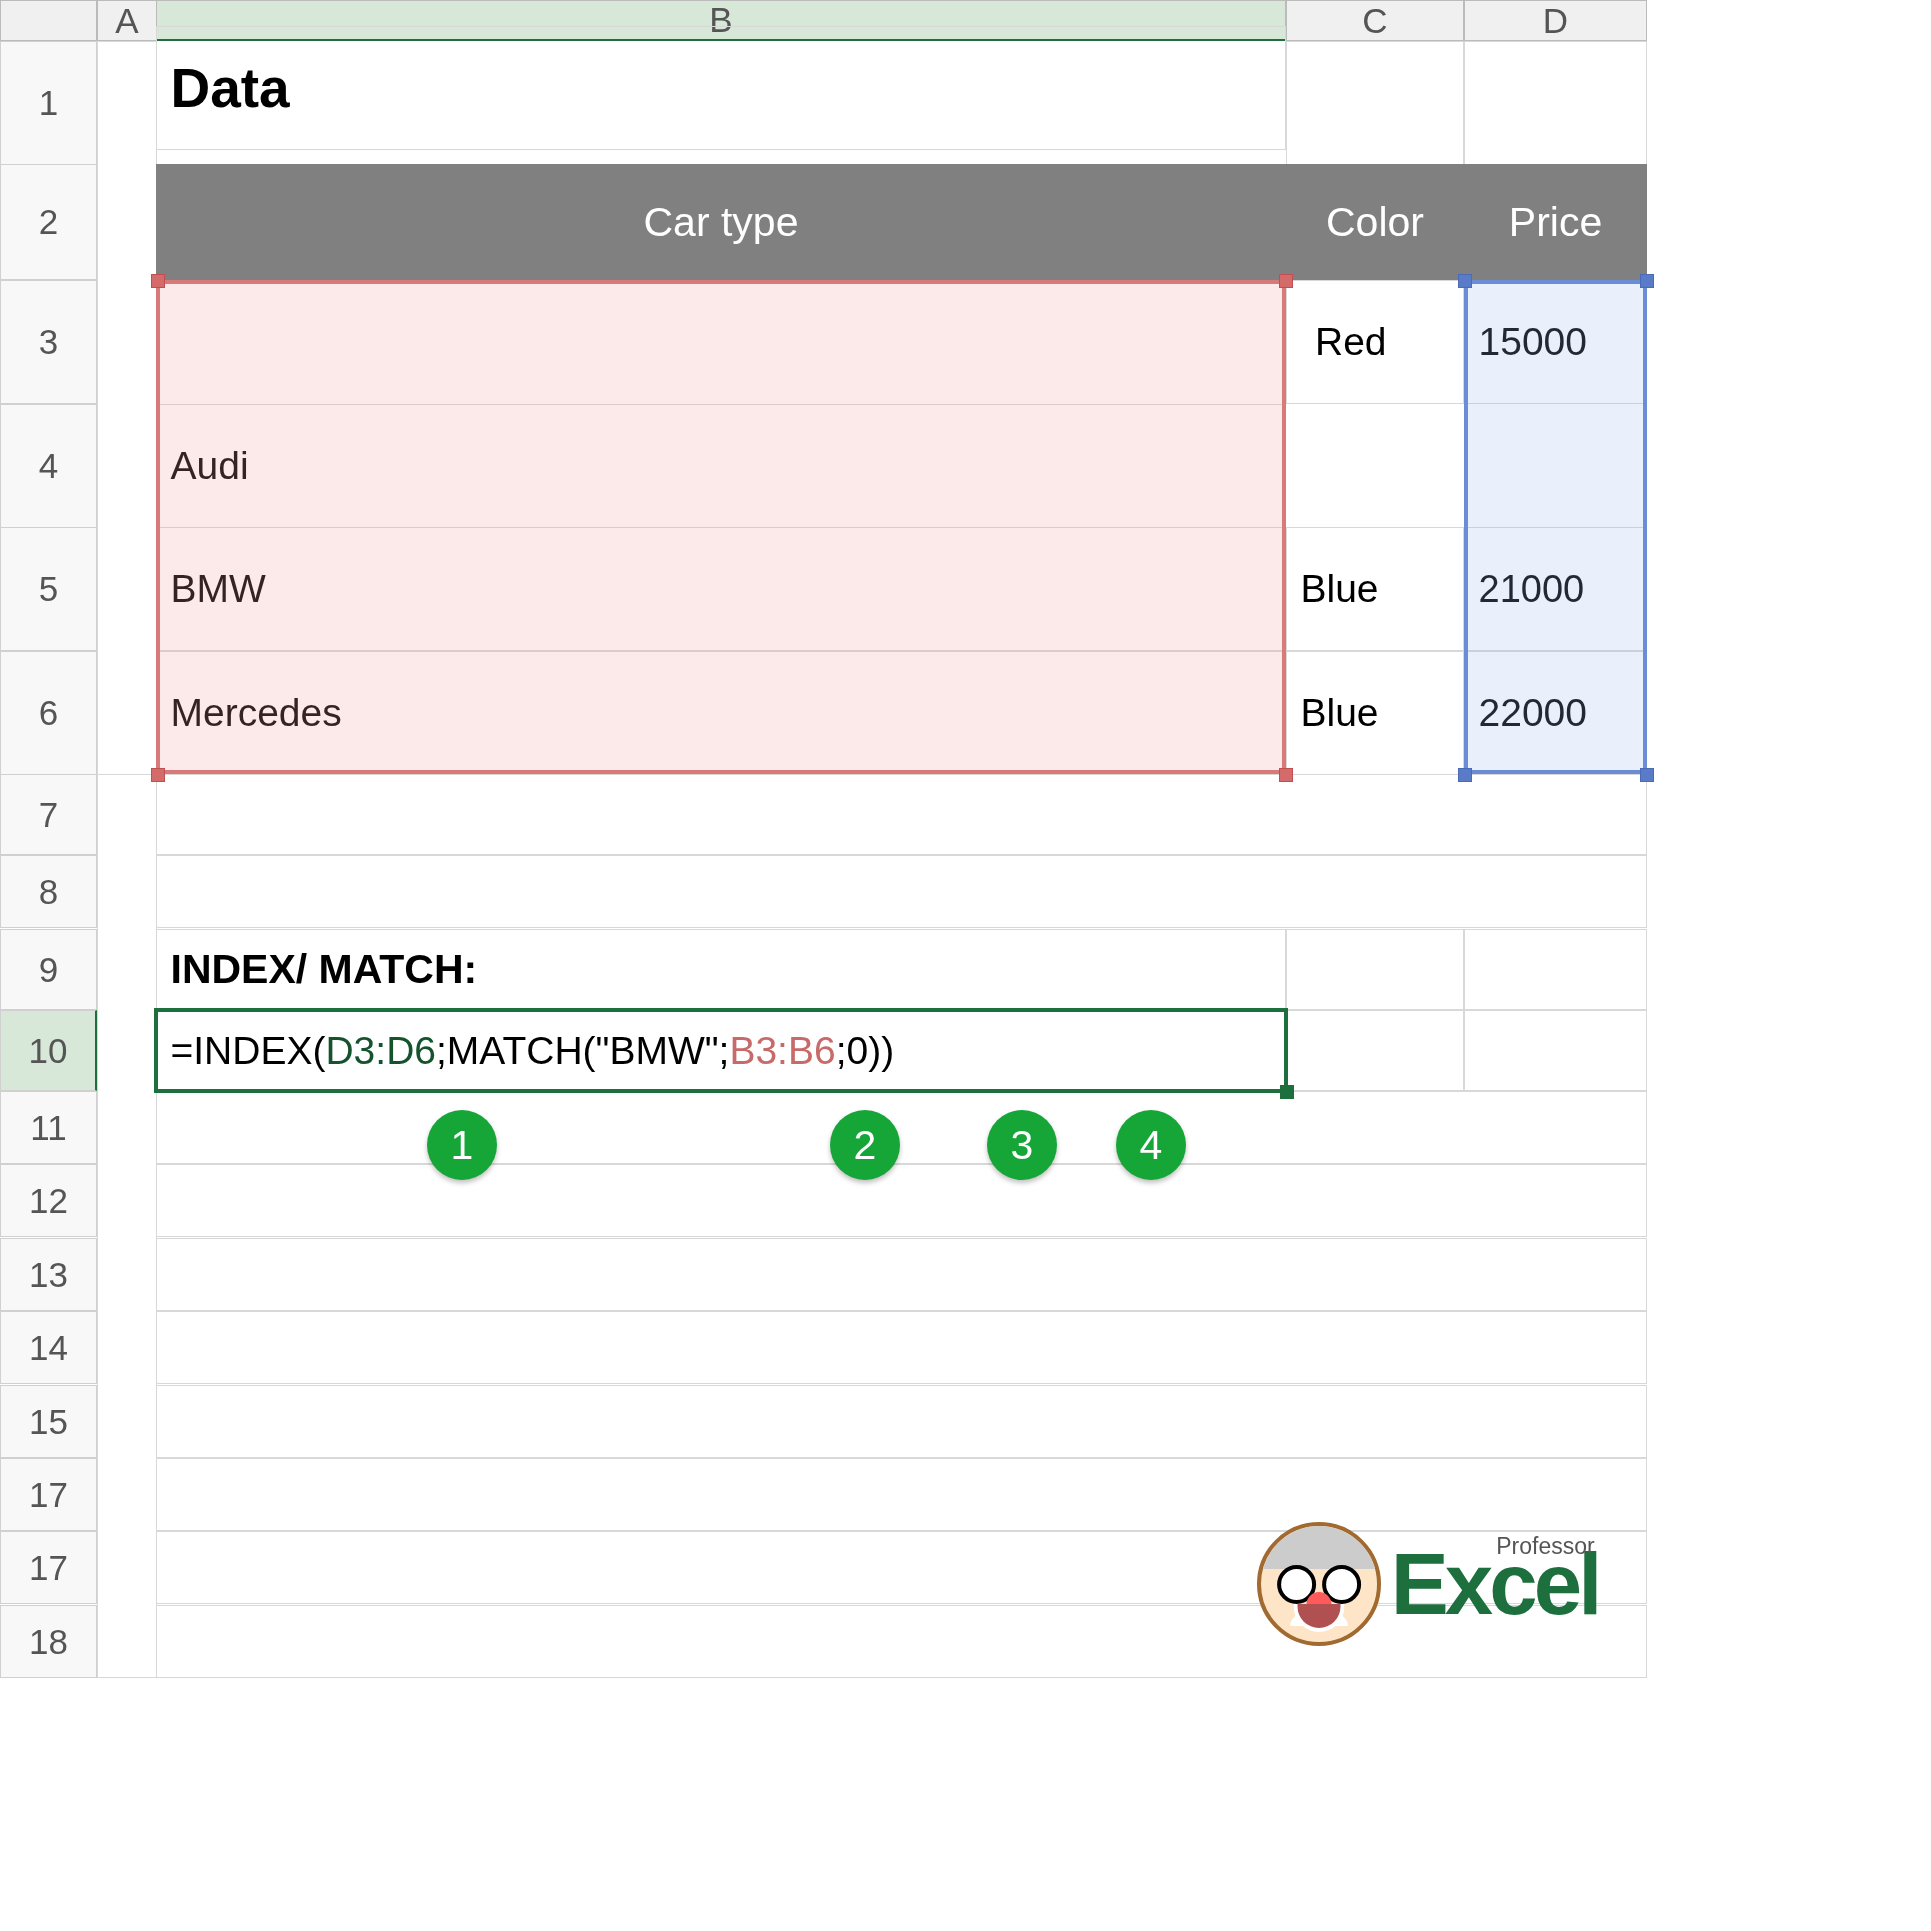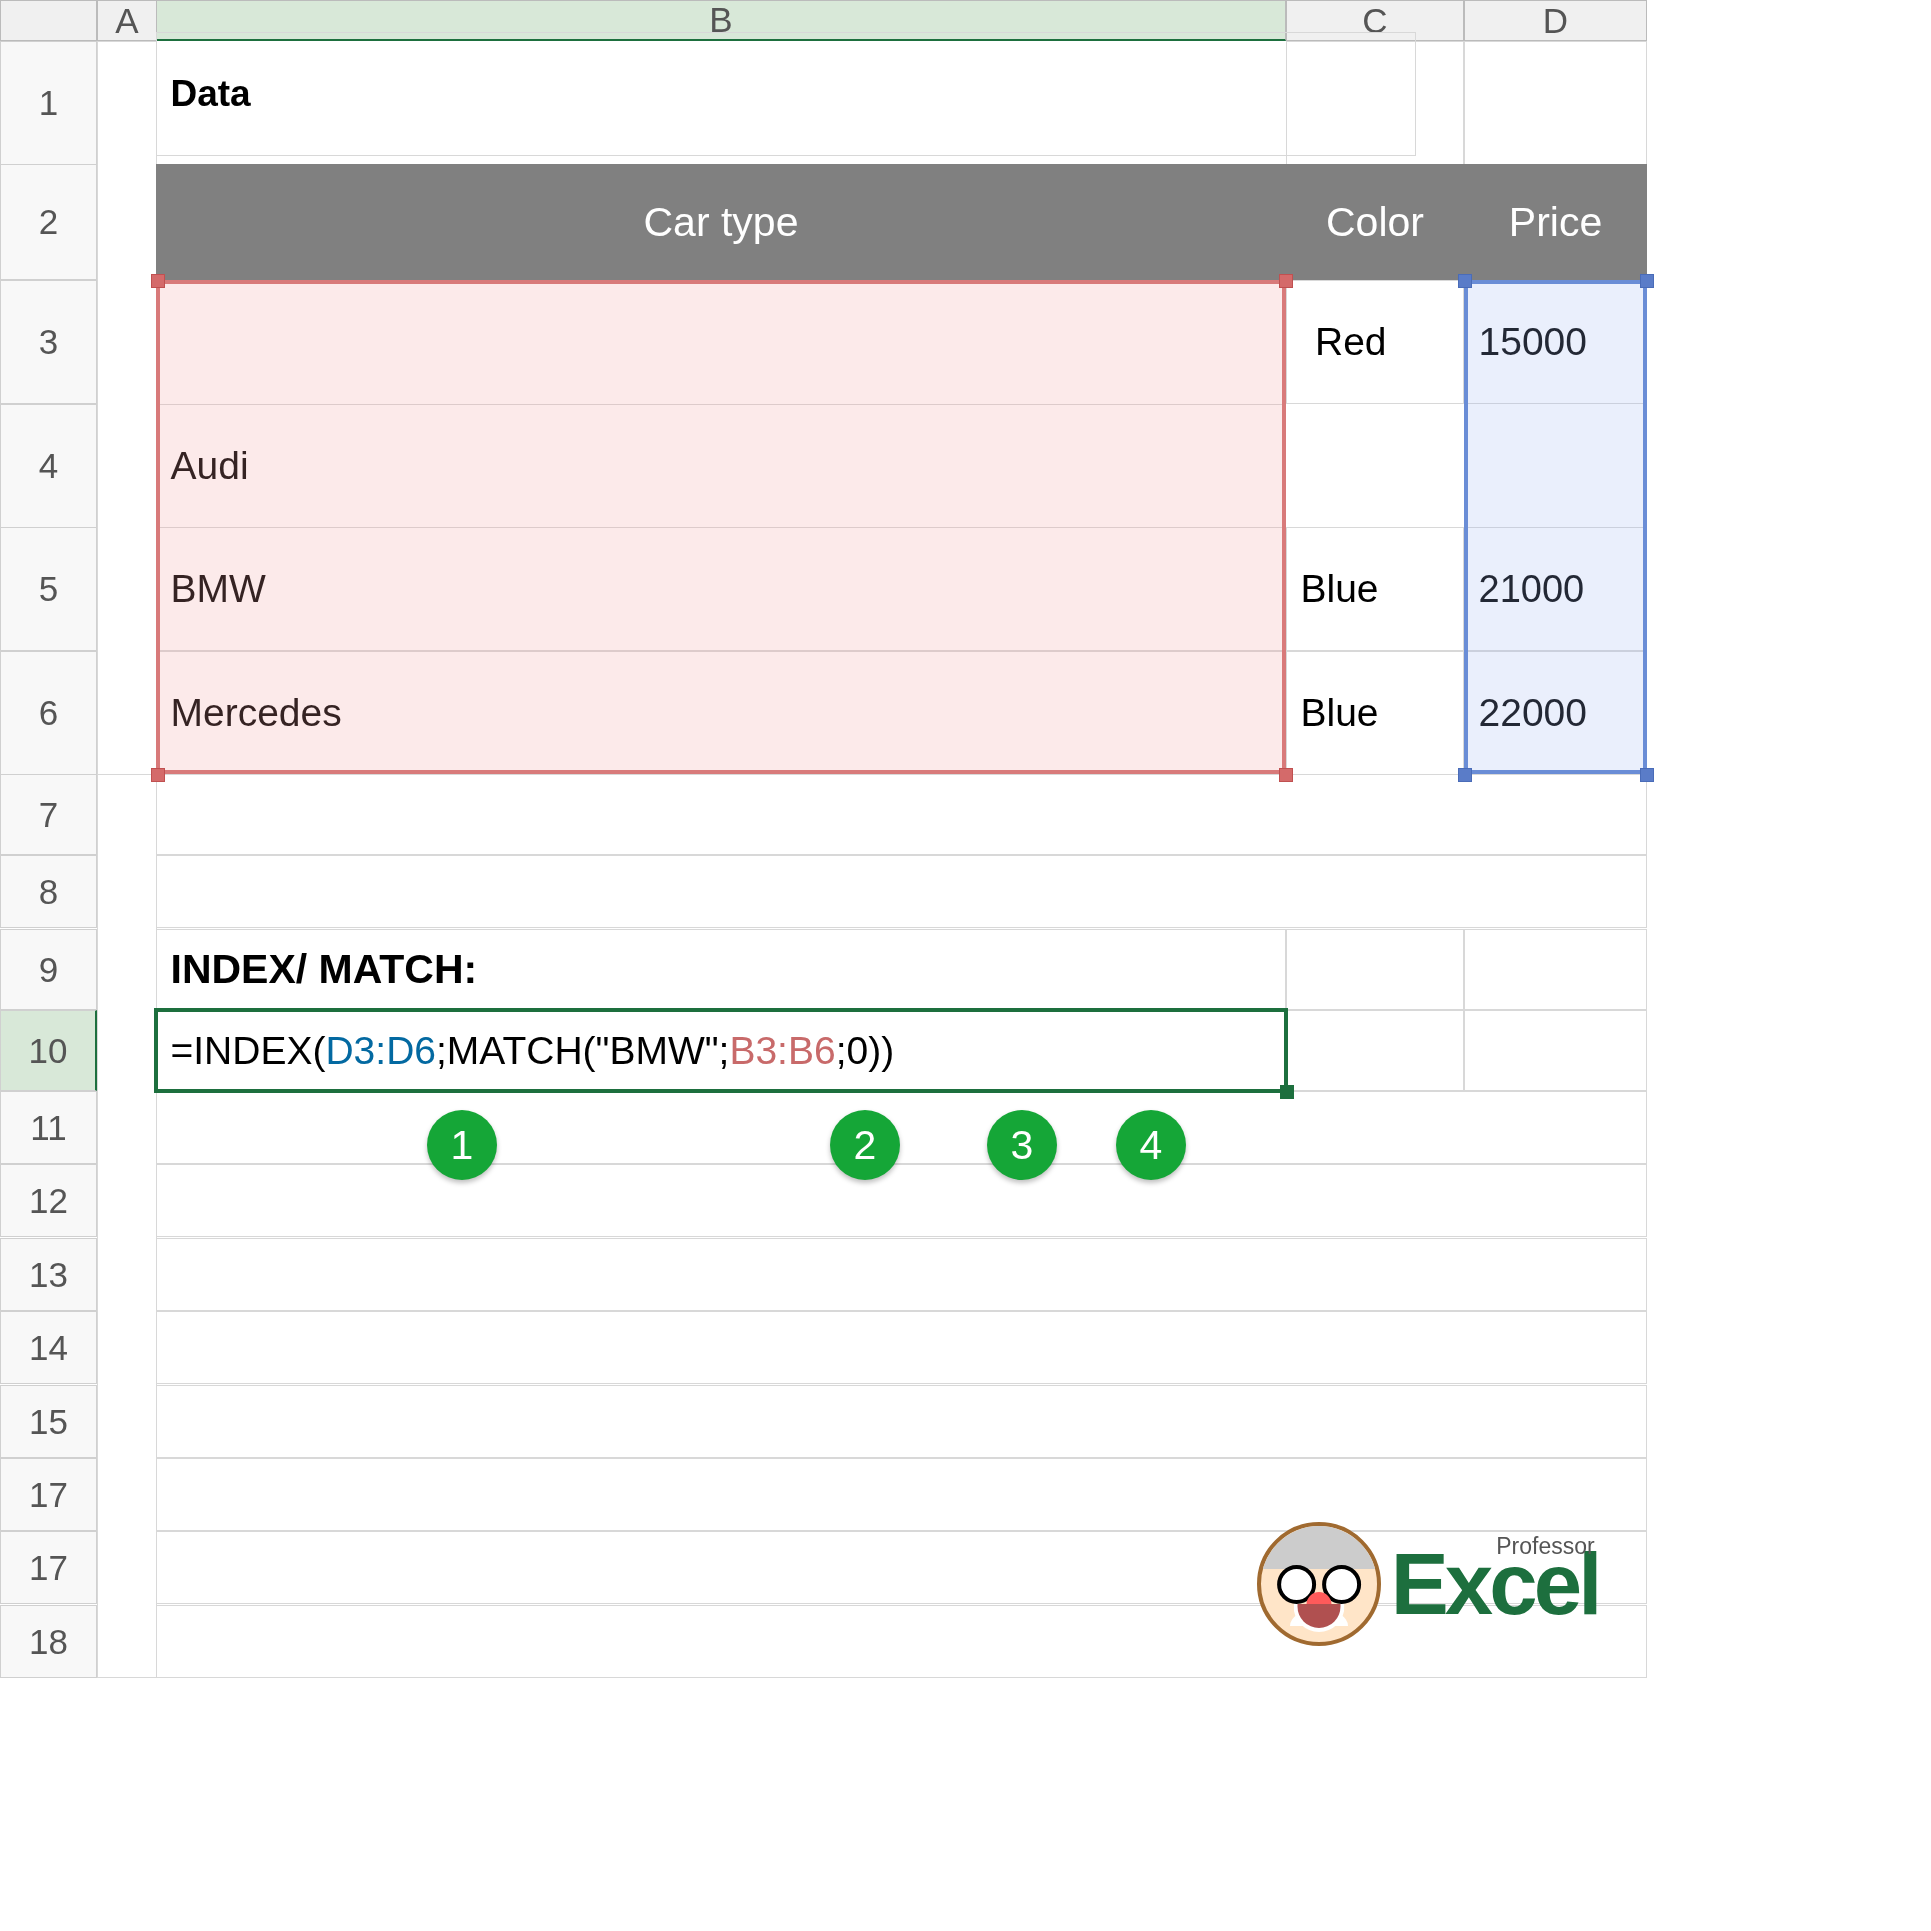--- a/index.html
+++ b/index.html
@@ -11,21 +11,21 @@
   .header-row .cell{background:#808080;color:#fff;font-size:41px;font-weight:normal;border-color:#808080;}
   .range-red{position:absolute;border:4.8px solid #d87a7a;background:rgba(240,160,160,0.22);box-sizing:border-box;pointer-events:none;}
   .range-blue{position:absolute;border:4.8px solid #6a8dd6;background:rgba(160,180,240,0.22);box-sizing:border-box;pointer-events:none;}
   .handle{position:absolute;width:13.5px;height:13.5px;box-sizing:border-box;}
   .handle.red{background:#d46a6a;border:1px solid #c05050;}
   .handle.blue{background:#5a7cc8;border:1px solid #4a6cb8;}
   .active-cell{position:absolute;border:4.8px solid #1d6f3e;box-sizing:border-box;pointer-events:none;}
   .fill-handle{position:absolute;width:13.5px;height:13.5px;background:#1d6f3e;}
   .badge{position:absolute;width:70px;height:70px;border-radius:50%;background:#15a637;color:#fff;display:flex;align-items:center;justify-content:center;font-size:41px;box-shadow:0 2.9px 5.8px rgba(0,0,0,0.25);}
   .formula{font-size:39px;}
-  .ref-blue{color:#0369a1;}
+  .ref-blue{color:#14532d;}
   .ref-red{color:#c86a6a;}
   .logo-wrap{position:absolute;display:flex;align-items:center;gap:9.7px;}
   .logo-head{width:116px;height:116px;border-radius:50%;border:4.8px solid #a06a30;background:#ffe5c8;position:relative;overflow:hidden;}
   .logo-hair{position:absolute;top:-9.7px;left:50%;transform:translateX(-50%);width:135px;height:53px;background:#ccc;border-radius:50% 50% 0 0;}
   .logo-glasses{position:absolute;top:39px;left:50%;transform:translateX(-50%);display:flex;gap:5.8px;}
   .logo-glasses span{display:inline-block;width:31px;height:31px;border:4.8px solid #000;border-radius:50%;background:#fff;}
   .logo-mouth{position:absolute;bottom:9.7px;left:50%;transform:translateX(-50%);width:43px;height:24px;border:4.8px solid #fff;border-top:none;border-radius:0 0 29px 29px;background:#b05050;}
   .logo-nose{position:absolute;top:66px;left:50%;transform:translateX(-50%);width:25px;height:25px;background:#ff5a5a;border-radius:50%;}
   .logo-mst{position:absolute;top:83px;left:50%;transform:translateX(-50%);width:58px;height:17.4px;background:#fff;border-radius:50% / 100% 100% 0 0;}
   .logo-text{position:relative;}
@@ -61,21 +61,21 @@
   <div class="row-header" style="top:1238px;height:73px;">13</div>
   <div class="row-header" style="top:1311px;height:73px;">14</div>
   <div class="row-header" style="top:1385px;height:73px;">15</div>
   <div class="row-header" style="top:1458px;height:73px;">17</div>
   <div class="row-header" style="top:1531px;height:73px;">17</div>
   <div class="row-header" style="top:1605px;height:73px;">18</div>
 
   <div class="cell" style="left:97px;top:41px;width:60px;height:734px;"></div>
   <div class="cell" style="left:97px;top:774px;width:60px;height:904px;"></div>
 
-  <div class="cell bold" style="left:156px;top:32px;width:1260px;height:124px;font-size:37px;">Data</div>
+  <div class="cell bold" style="left:156px;top:26px;width:1130px;height:124px;font-size:55px;">Data</div>
   <div class="cell" style="left:1286px;top:41px;width:178px;height:124px;"></div>
   <div class="cell" style="left:1464px;top:41px;width:183px;height:124px;"></div>
 
   <div class="header-row">
     <div class="cell" style="left:156px;top:164px;width:1130px;height:116px;justify-content:center;">Car type</div>
     <div class="cell" style="left:1286px;top:164px;width:178px;height:116px;justify-content:center;">Color</div>
     <div class="cell" style="left:1464px;top:164px;width:183px;height:116px;justify-content:center;">Price</div>
   </div>
 
   <div class="cell" style="left:1286px;top:280px;width:178px;height:124px;font-size:39px;padding-left:28px;">Red</div>

